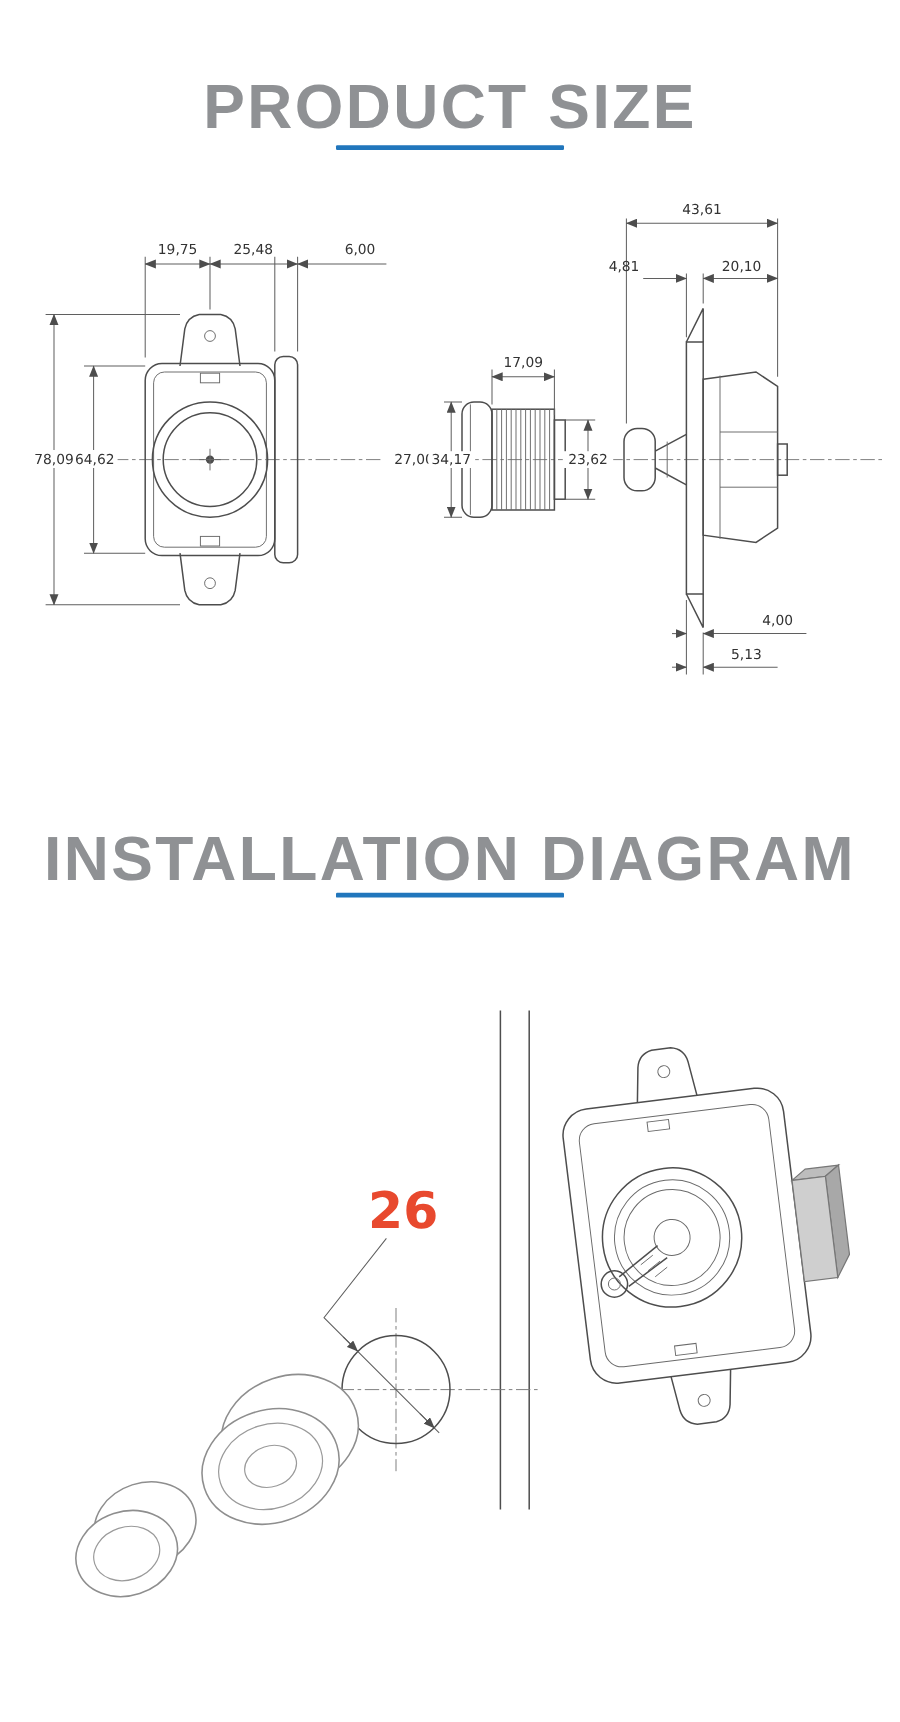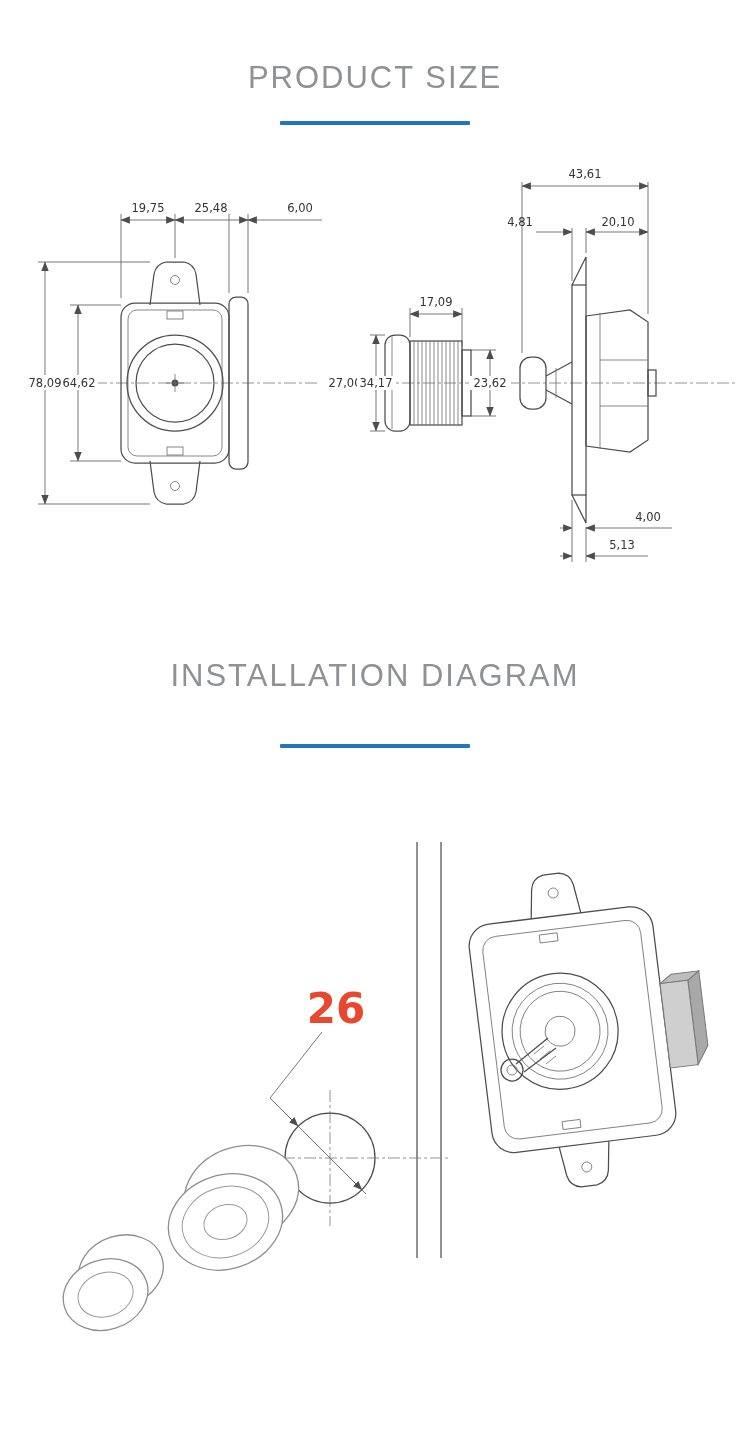--- a/index.html
+++ b/index.html
@@ -2,21 +2,21 @@
 <html><head>
 <meta charset="utf-8">
 <style>
   html,body{margin:0;padding:0;}
   body{
     width:750px;height:1435px;position:relative;background:#ffffff;
     font-family:"Liberation Sans", sans-serif;overflow:hidden;
   }
   .section-title{
     position:absolute;left:0;width:750px;text-align:center;
-    font-size:31px;font-weight:400;letter-spacing:2px;color:#8f9194;
+    font-size:52px;font-weight:700;letter-spacing:2px;color:#8f9194;
   }
   .title-underline{
     position:absolute;left:50%;transform:translateX(-50%);
     width:190px;height:4px;background:#2176bc;border-radius:1px;
   }
   .drawing{position:absolute;left:0;}
   
   .ln{stroke:#4d4d4d;stroke-width:1.25;fill:none;}
   .thin{stroke:#6a6a6a;stroke-width:0.8;fill:none;}
   .dim{stroke:#5f5f5f;stroke-width:0.85;fill:none;}
@@ -151,21 +151,21 @@
     <path class="dim" d="M572,350 V412 M586,377 V412"></path>
     <path class="dim" d="M560,378 H572" marker-end="url(#ar1)"></path>
     <path class="dim" d="M672,378 L586,378" marker-end="url(#ar1)"></path>
     <text class="dm" x="648" y="371">4,00</text>
     <path class="dim" d="M560,406 H572" marker-end="url(#ar1)"></path>
     <path class="dim" d="M648,406 L586,406" marker-end="url(#ar1)"></path>
     <text class="dm" x="622" y="399">5,13</text>
   </g>
 </svg>
 
-<div class="section-title" style="top:658px">INSTALLATION DIAGRAM</div>
+<div class="section-title" style="top:686px">INSTALLATION DIAGRAM</div>
 <div class="title-underline" style="top:744px"></div>
 
 <svg class="drawing" style="top:780px" width="750" height="650" viewBox="0 0 750 650">
   <defs>
     <marker id="ar2" viewBox="0 0 10 8" refX="9.5" refY="4" markerWidth="11" markerHeight="9" orient="auto-start-reverse">
       <path d="M0,0 L10,4 L0,8 Z" fill="#4d4d4d"></path>
     </marker>
   </defs>
 
   <g>

